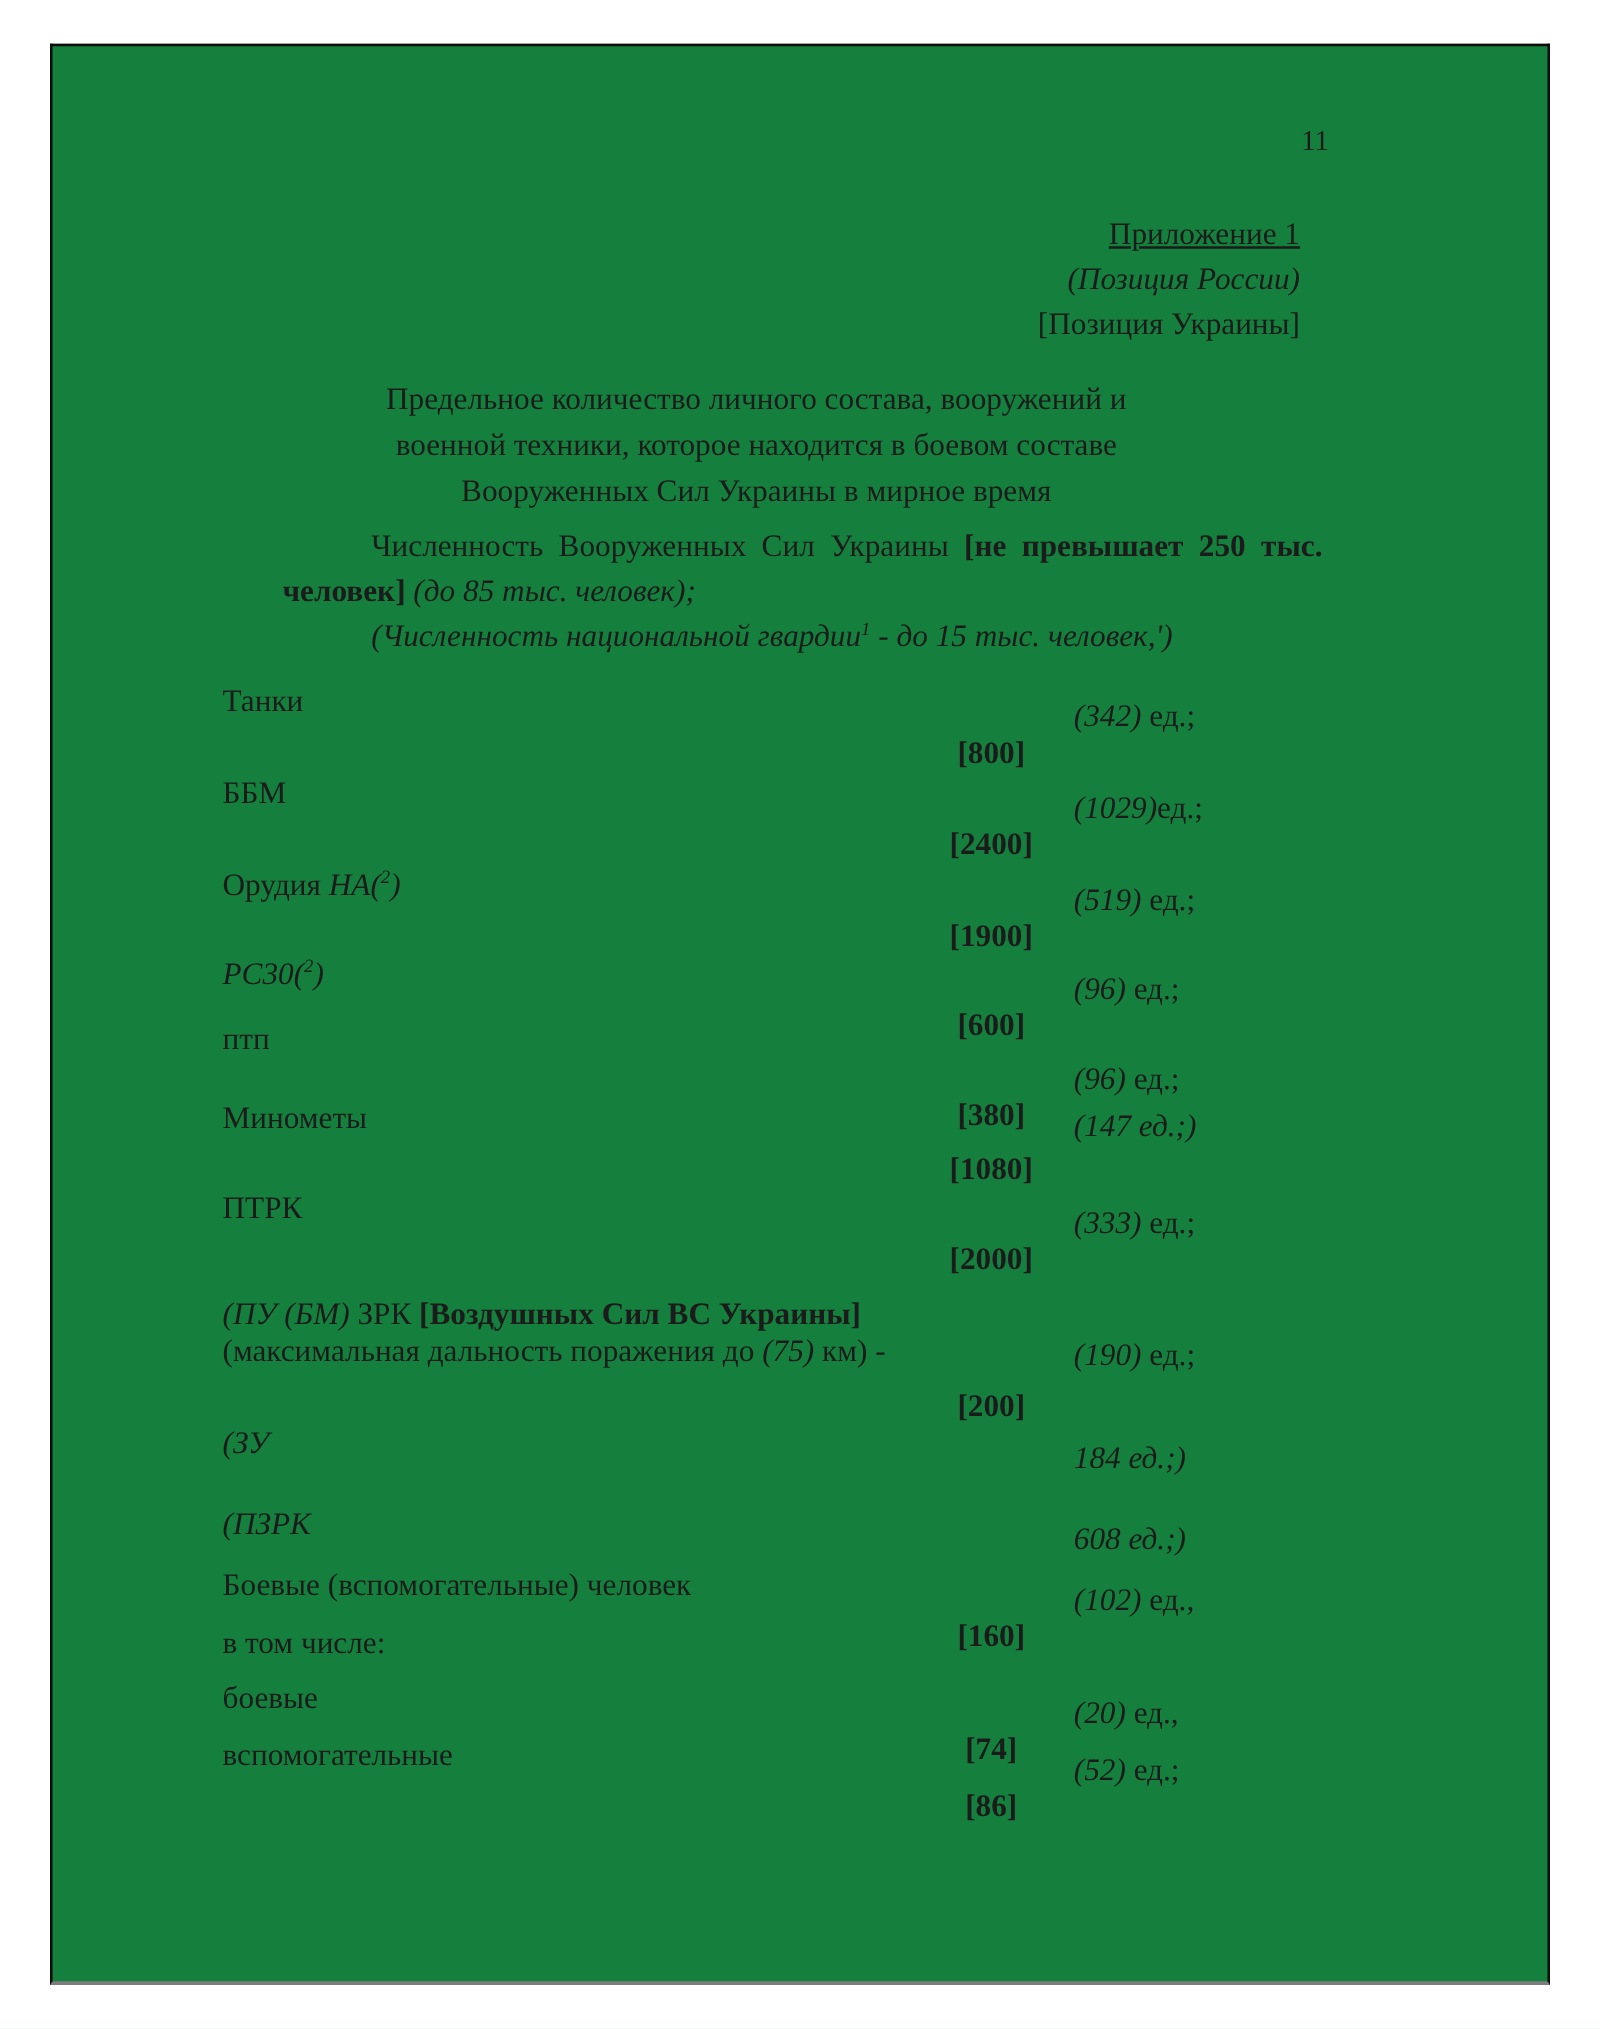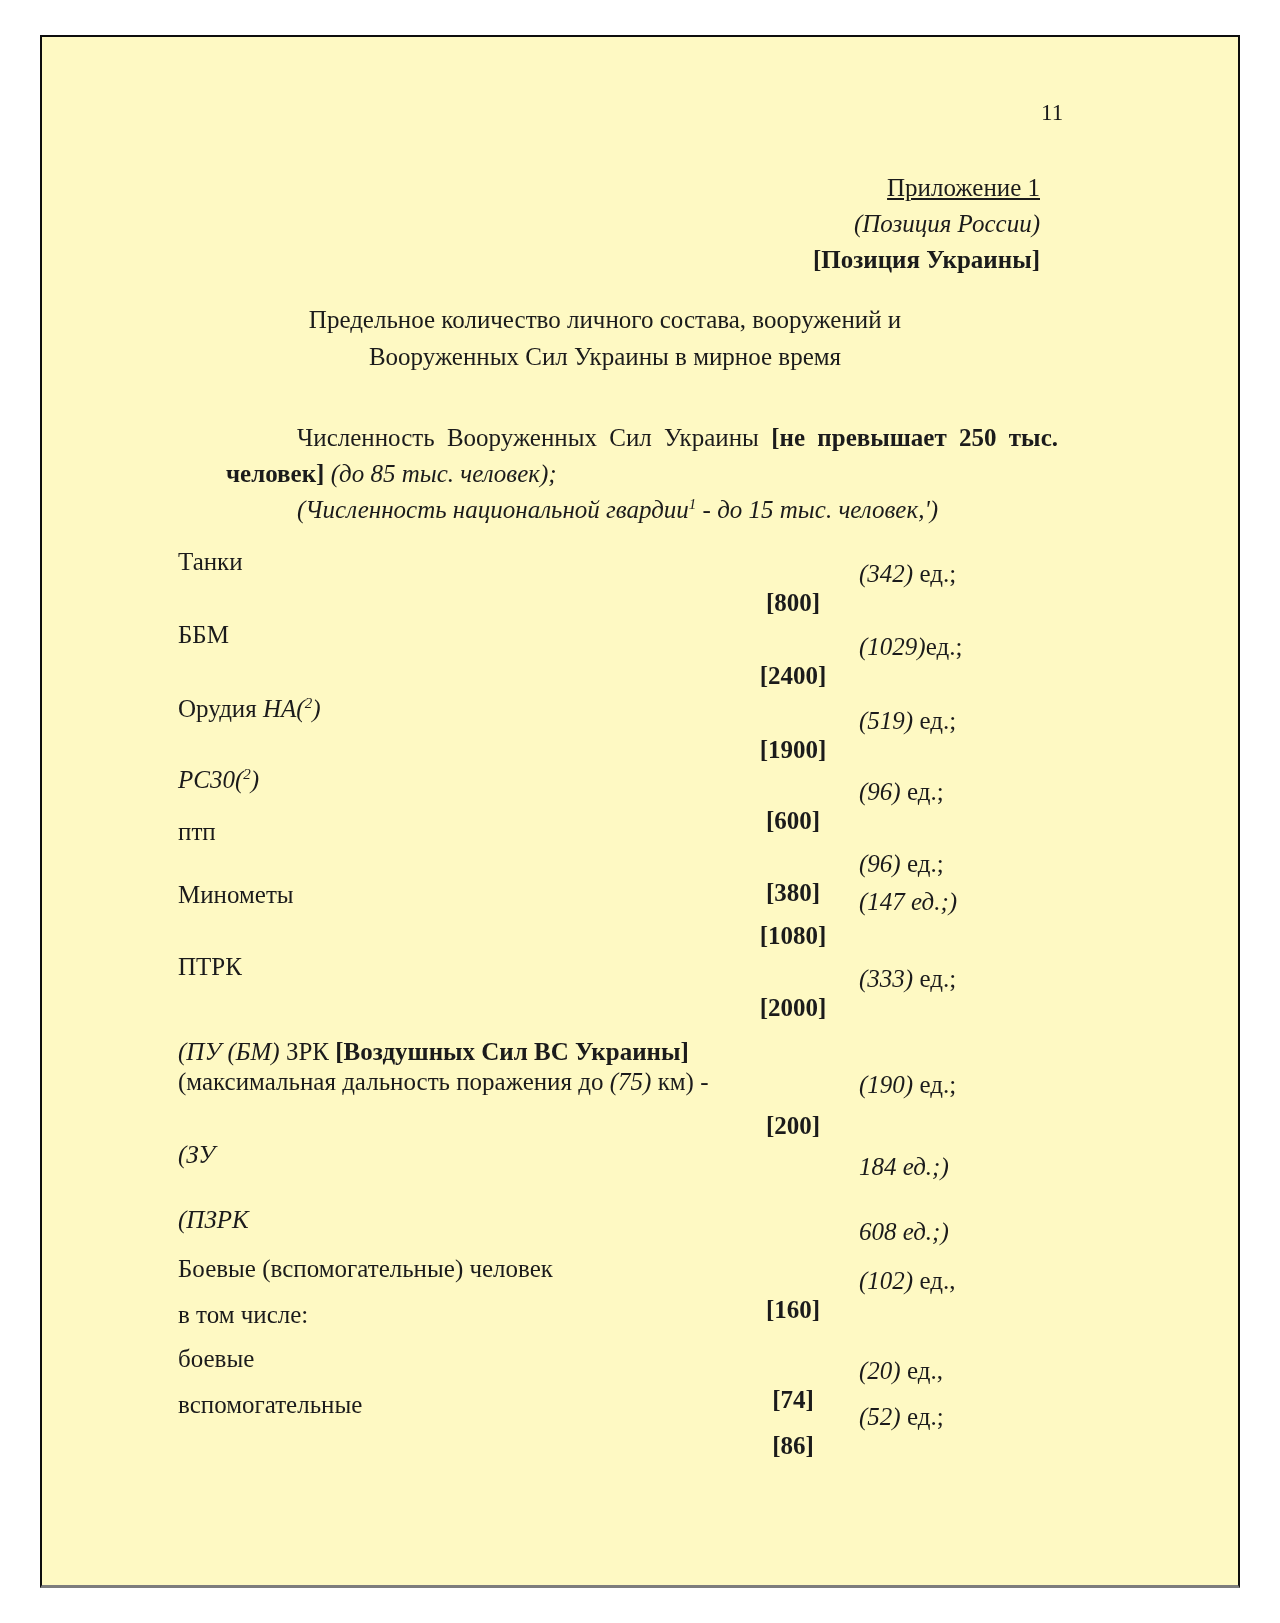--- a/index.html
+++ b/index.html
@@ -12,39 +12,39 @@
     color: #1b1b1b;
   }
   .sheet {
     position: absolute;
     left: 40px;
     top: 35px;
     width: 1196px;
     height: 1548px;
     border: 2px solid #0d0d0d;
     border-bottom: 3px solid #7d7d7d;
-    background: #fef9c3;
+    background: #15803d;
   }
   .pagenum {
     position: absolute;
     top: 63px;
     left: 999px;
     font-size: 23px;
   }
   .annex-block {
     position: absolute;
     top: 133px;
     right: 198px;
     text-align: right;
     font-size: 25px;
     line-height: 36px;
   }
   .annex-block .annex { text-decoration: underline; }
   .annex-block .pos-ru { font-style: italic; }
-  .annex-block .pos-ua { font-weight: bold; }
+  .annex-block .pos-ua { font-weight: normal; }
   .doc-title {
     position: absolute;
     top: 264px;
     left: 0;
     right: 70px;
     text-align: center;
     font-size: 25px;
     line-height: 37px;
   }
   .personnel {
@@ -99,20 +99,21 @@
   <div class="pagenum">11</div>
 
   <div class="annex-block">
     <div class="annex">Приложение 1</div>
     <div class="pos-ru">(Позиция России)</div>
     <div class="pos-ua">[Позиция Украины]</div>
   </div>
 
   <div class="doc-title">
     <div>Предельное количество личного состава, вооружений и</div>
+    <div>военной техники, которое находится в боевом составе</div>
     <div>Вооруженных Сил Украины в мирное время</div>
   </div>
 
   <div class="personnel">
     <div class="pl1"><span>Численность Вооруженных Сил Украины </span><b>[не превышает 250 тыс.</b></div>
     <div class="pl2"><b>человек]</b><i> (до 85 тыс. человек);</i></div>
     <div class="pl3"><i>(Численность национальной гвардии</i><sup><i>1</i></sup><i> - до 15 тыс. человек,')</i></div>
   </div>
 
   <div class="row" style="top:510px">

